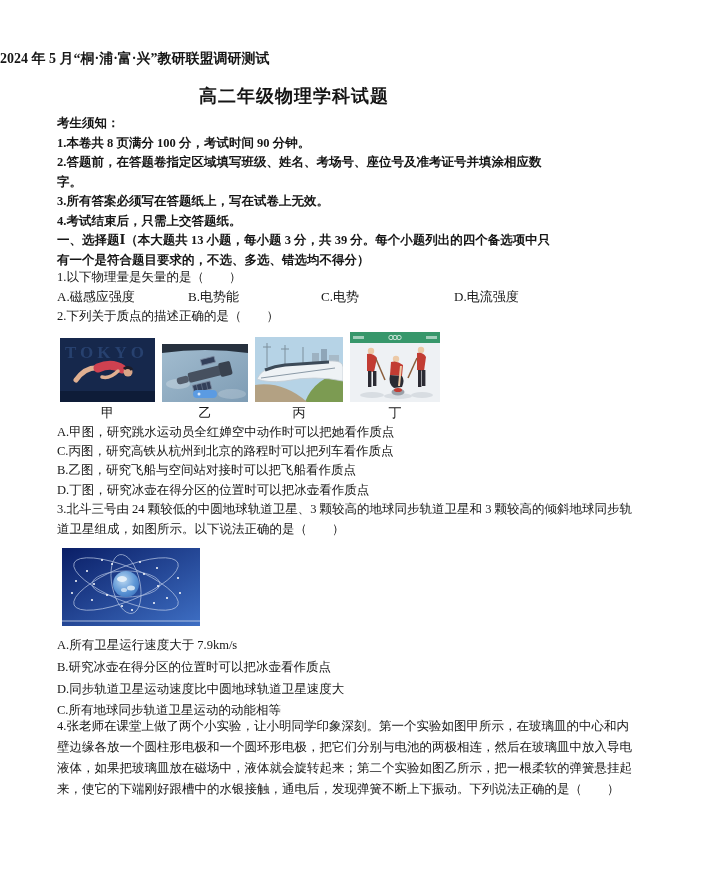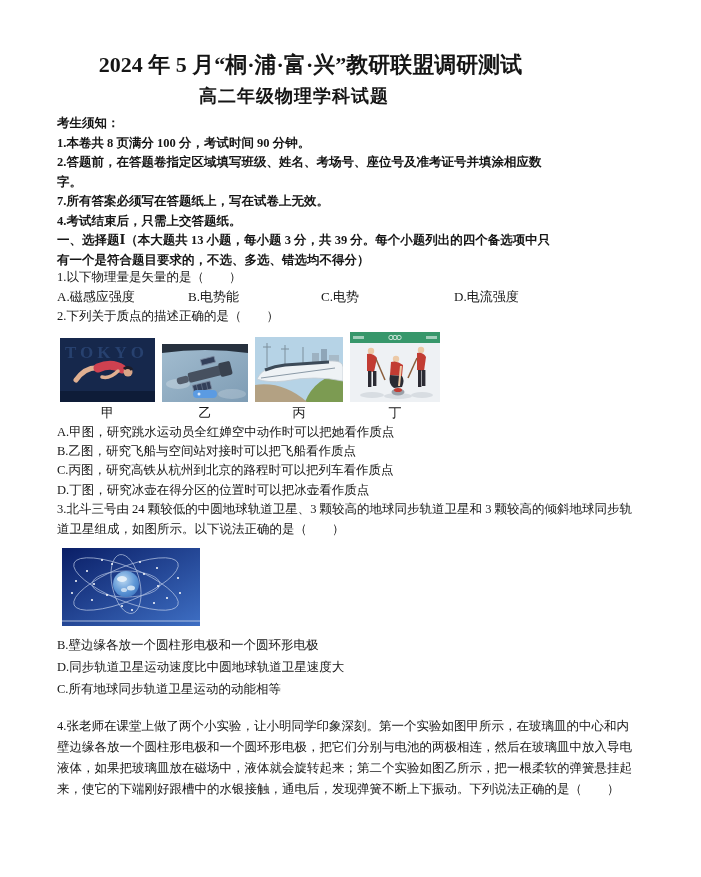--- a/index.html
+++ b/index.html
@@ -2,21 +2,21 @@
 <html><head>
 <meta charset="utf-8">
 <style>
   html,body{margin:0;padding:0;background:#ffffff;}
   .page{
     position:relative;width:701px;height:877px;background:#ffffff;
     font-family:"Liberation Serif","DejaVu Serif",serif;color:#151515;overflow:hidden;
   }
   .title{
     position:absolute;top:50px;left:0;width:100%;box-sizing:border-box;padding-right:80px;
-    text-align:center;font-weight:bold;font-size:22px;white-space:nowrap;
+    font-weight:bold;font-size:14px;white-space:nowrap;
   }
   .subtitle{
     position:absolute;top:84px;left:0;width:100%;box-sizing:border-box;padding-right:113px;
     text-align:center;font-weight:bold;font-size:18px;letter-spacing:1px;white-space:nowrap;
   }
   .block{position:absolute;left:57px;width:600px;}
   .line{white-space:nowrap;font-size:12.5px;line-height:19.6px;}
   .bold .line,.line.bold{font-weight:bold;}
   .sec .line{line-height:20px;}
   .q2opts .line{line-height:19.2px;}
@@ -37,21 +37,21 @@
 <div class="page">
 
   <div class="title">2024 年 5 月“桐·浦·富·兴”教研联盟调研测试</div>
   <div class="subtitle">高二年级物理学科试题</div>
 
   <div class="block bold" style="top:114px">
     <div class="line">考生须知：</div>
     <div class="line">1.本卷共 8 页满分 100 分，考试时间 90 分钟。</div>
     <div class="line">2.答题前，在答题卷指定区域填写班级、姓名、考场号、座位号及准考证号并填涂相应数</div>
     <div class="line">字。</div>
-    <div class="line">7.所有答案必须写在答题纸上，写在试卷上无效。</div>
+    <div class="line">3.所有答案必须写在答题纸上，写在试卷上无效。</div>
     <div class="line">4.考试结束后，只需上交答题纸。</div>
   </div>
 
   <div class="block bold sec" style="top:230px">
     <div class="line">一、选择题Ⅰ（本大题共 13 小题，每小题 3 分，共 39 分。每个小题列出的四个备选项中只</div>
     <div class="line">有一个是符合题目要求的，不选、多选、错选均不得分）</div>
   </div>
 
   <div class="block" style="top:268px">
     <div class="line">1.以下物理量是矢量的是（　　）</div>
@@ -155,22 +155,22 @@
         <path d="M67 26 L58 46" stroke="#8a5c3a" stroke-width="1.5"></path>
         <ellipse cx="48" cy="60" rx="6.5" ry="3.5" fill="#9aa0a8"></ellipse>
         <ellipse cx="48" cy="58" rx="4" ry="2" fill="#c23c33"></ellipse>
       </svg>
       <figcaption class="figcap">丁</figcaption>
     </figure>
   </div>
 
   <div class="block q2opts" style="top:423px">
     <div class="line">A.甲图，研究跳水运动员全红婵空中动作时可以把她看作质点</div>
+    <div class="line">C.丙图，研究高铁从杭州到北京的路程时可以把列车看作质点</div>
     <div class="line">B.乙图，研究飞船与空间站对接时可以把飞船看作质点</div>
-    <div class="line">C.丙图，研究高铁从杭州到北京的路程时可以把列车看作质点</div>
     <div class="line">D.丁图，研究冰壶在得分区的位置时可以把冰壶看作质点</div>
   </div>
 
   <div class="block q3stem" style="top:499px">
     <div class="line">3.北斗三号由 24 颗较低的中圆地球轨道卫星、3 颗较高的地球同步轨道卫星和 3 颗较高的倾斜地球同步轨</div>
     <div class="line">道卫星组成，如图所示。以下说法正确的是（　　）</div>
   </div>
 
   <div class="sat">
     <svg width="138" height="78" viewBox="0 0 138 78">
@@ -214,21 +214,22 @@
           <circle cx="96" cy="38" r="1"></circle>
           <circle cx="45" cy="47" r="1"></circle>
         <circle cx="82" cy="26" r="1"></circle>
           <circle cx="70" cy="62" r="1"></circle>
           <circle cx="40" cy="12" r="1"></circle>
       </g>
     </svg>
   </div>
 
   <div class="block q3opts" style="top:635px">
-    <div class="line">B.壁边缘各放一个圆柱形电极和一个圆环形电极</div>
+    <div class="line">A.所有卫星运行速度大于 7.9km/s</div>
+    <div class="line">B.研究冰壶在得分区的位置时可以把冰壶看作质点</div>
     <div class="line">D.同步轨道卫星运动速度比中圆地球轨道卫星速度大</div>
     <div class="line">C.所有地球同步轨道卫星运动的动能相等</div>
   </div>
 
   <div class="block q4" style="top:716px">
     <div class="line">4.张老师在课堂上做了两个小实验，让小明同学印象深刻。第一个实验如图甲所示，在玻璃皿的中心和内</div>
     <div class="line">壁边缘各放一个圆柱形电极和一个圆环形电极，把它们分别与电池的两极相连，然后在玻璃皿中放入导电</div>
     <div class="line">液体，如果把玻璃皿放在磁场中，液体就会旋转起来；第二个实验如图乙所示，把一根柔软的弹簧悬挂起</div>
     <div class="line">来，使它的下端刚好跟槽中的水银接触，通电后，发现弹簧不断上下振动。下列说法正确的是（　　）</div>
   </div>

